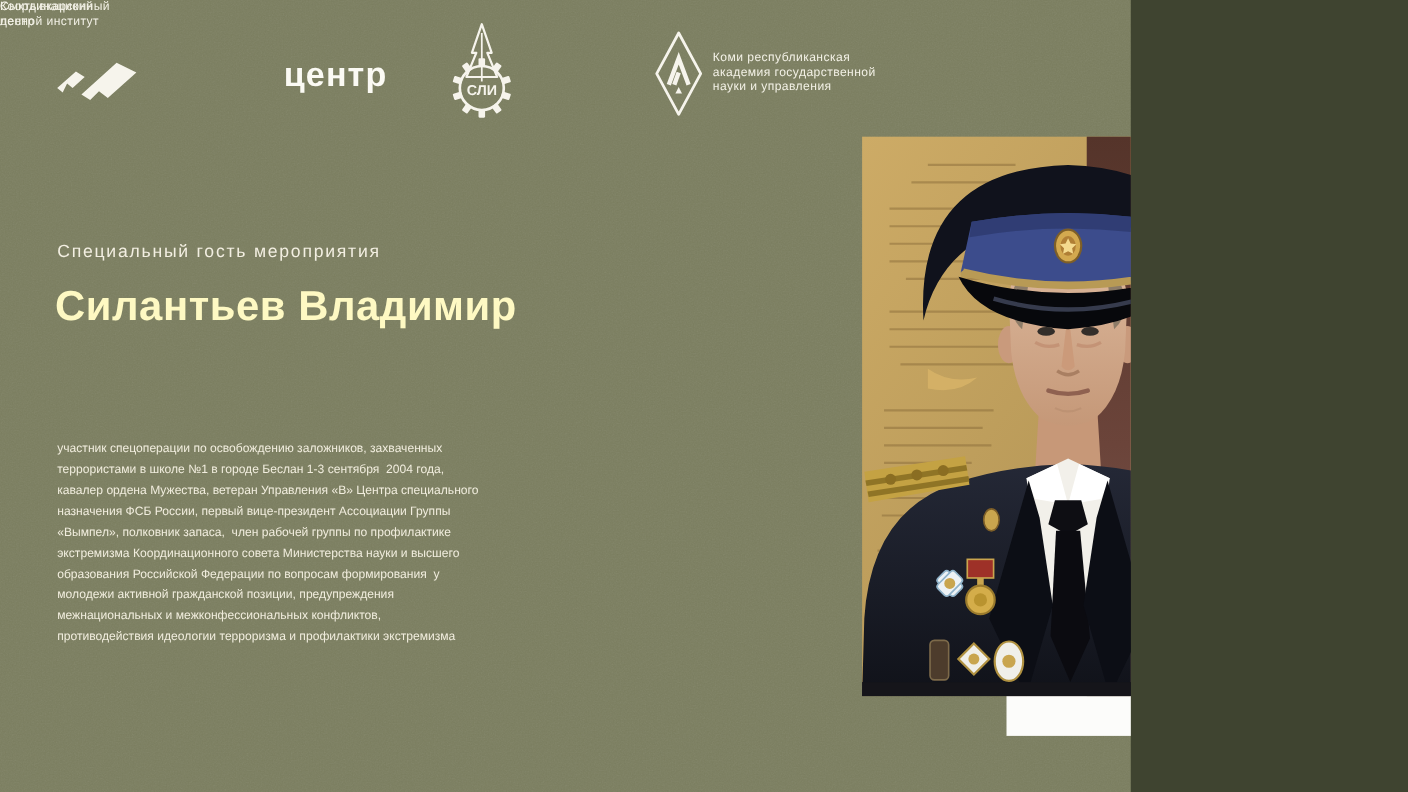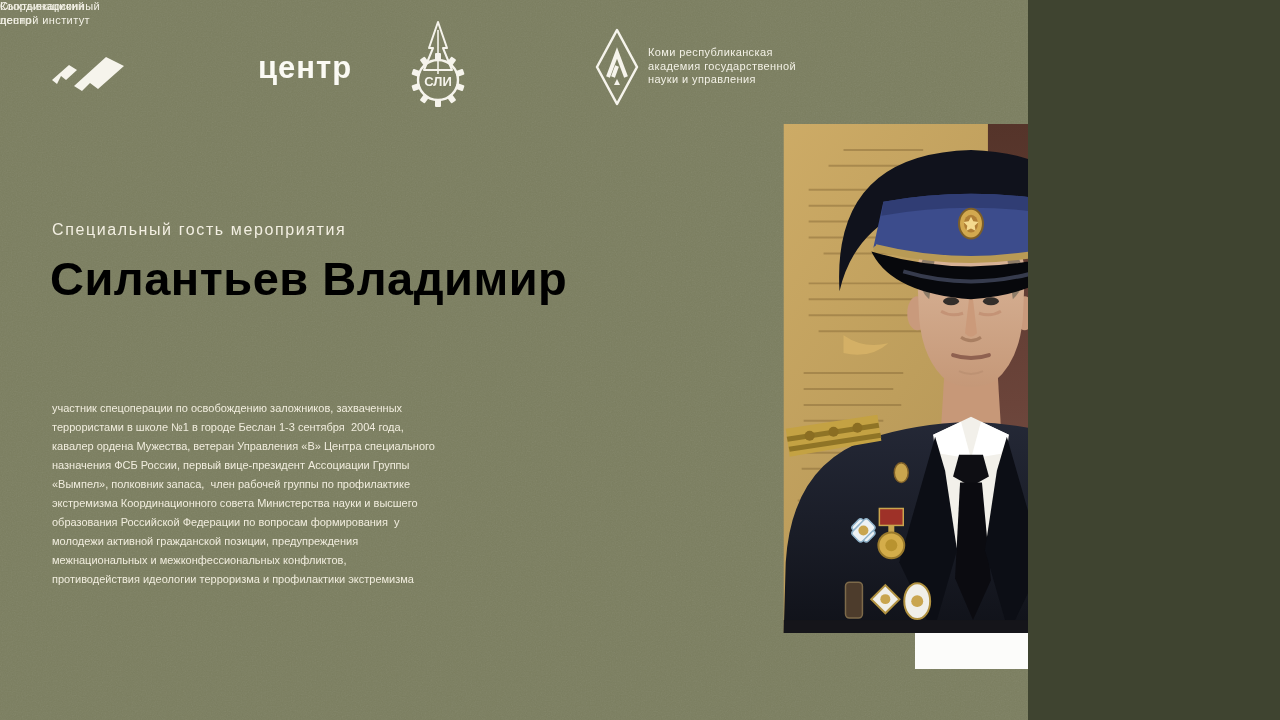--- a/index.html
+++ b/index.html
@@ -19,21 +19,21 @@
   
   .logo-icon{position:absolute;}
   .logo-text{position:absolute;color:#f3f1e6;font-size:11px;line-height:13.5px;letter-spacing:.4px;font-weight:500;}
   .kc-icon{left:48px;top:44px;width:78px;height:50px;}
   .znanie{position:absolute;left:258px;top:50px;color:#fbfaf4;font-size:31px;font-weight:700;letter-spacing:1px;}
   .sli-icon{left:407px;top:18px;width:62px;height:90px;}
   .komi-icon{left:594px;top:27px;width:46px;height:80px;}
   .komi-text{left:648px;top:46px;}
   
   .kicker{position:absolute;left:52px;top:201px;color:#f3efe2;font-size:16px;letter-spacing:1.6px;margin-top:20px;}
-  .title{position:absolute;left:50px;top:252px;margin:0;color:#000000;font-size:47px;line-height:54px;font-weight:700;letter-spacing:.5px;}
+  .title{position:absolute;left:50px;top:252px;margin:0;color:#fef9c3;font-size:38px;line-height:54px;font-weight:700;letter-spacing:.5px;}
   .bio{position:absolute;left:52px;top:399px;width:660px;margin:0;color:#f1edde;font-size:11px;line-height:19px;white-space:pre-wrap;}
   
   .white-panel{position:absolute;left:915px;top:211px;width:282px;height:458px;background:#fcfcfa;}
   .photo{position:absolute;left:783px;top:124px;width:375px;height:509px;}
   .photo svg{display:block;width:100%;height:100%;}
 </style>
 </head>
 <body>
 
 <div class="slide">

